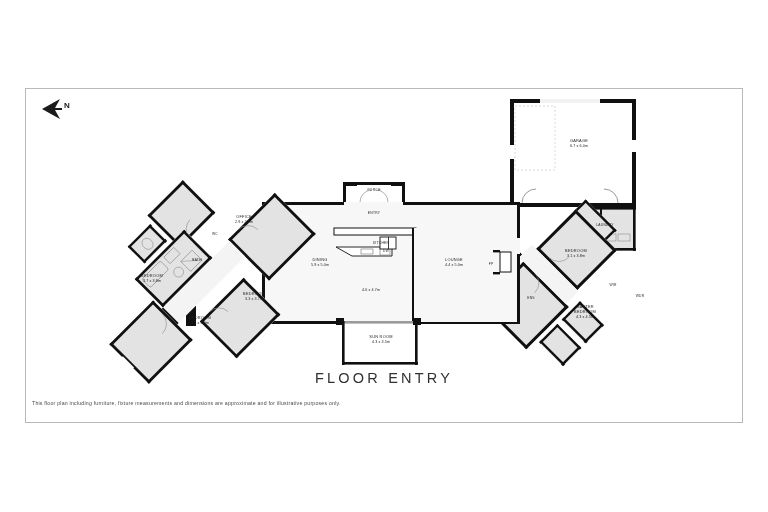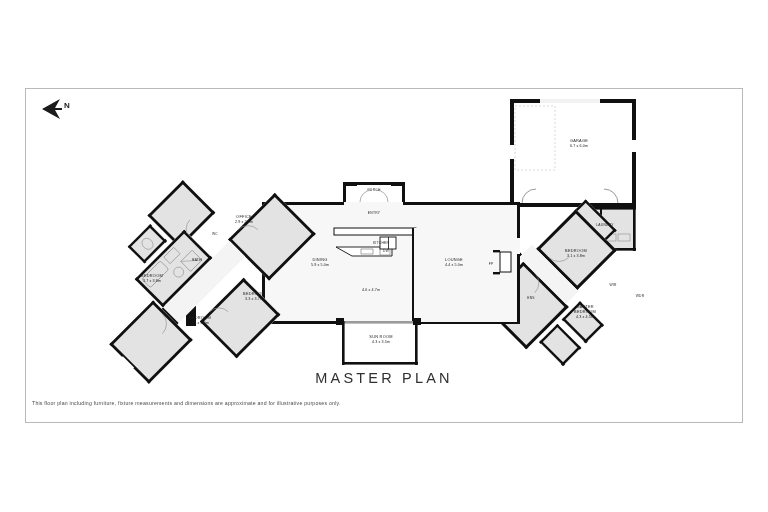--- a/index.html
+++ b/index.html
@@ -444,17 +444,17 @@
   <div class="room-label" style="left:174px; top:316px; width:52px;">
     <span class="rname">BEDROOM</span>
     <span class="rdim">3.5 x 3.0m</span>
   </div>
 
   <div class="room-label" style="left:228px; top:292px; width:52px;">
     <span class="rname">BEDROOM</span>
     <span class="rdim">3.3 x 3.7m</span>
   </div>
 
-  <div id="floor-plan-title">MASTER PLAN</div>
+  <div id="floor-plan-title">FLOOR ENTRY</div>
 
   <div id="disclaimer">This floor plan including furniture, fixture measurements and dimensions are approximate and for illustrative purposes only.</div>
 
 </div>
 
 </body></html>

